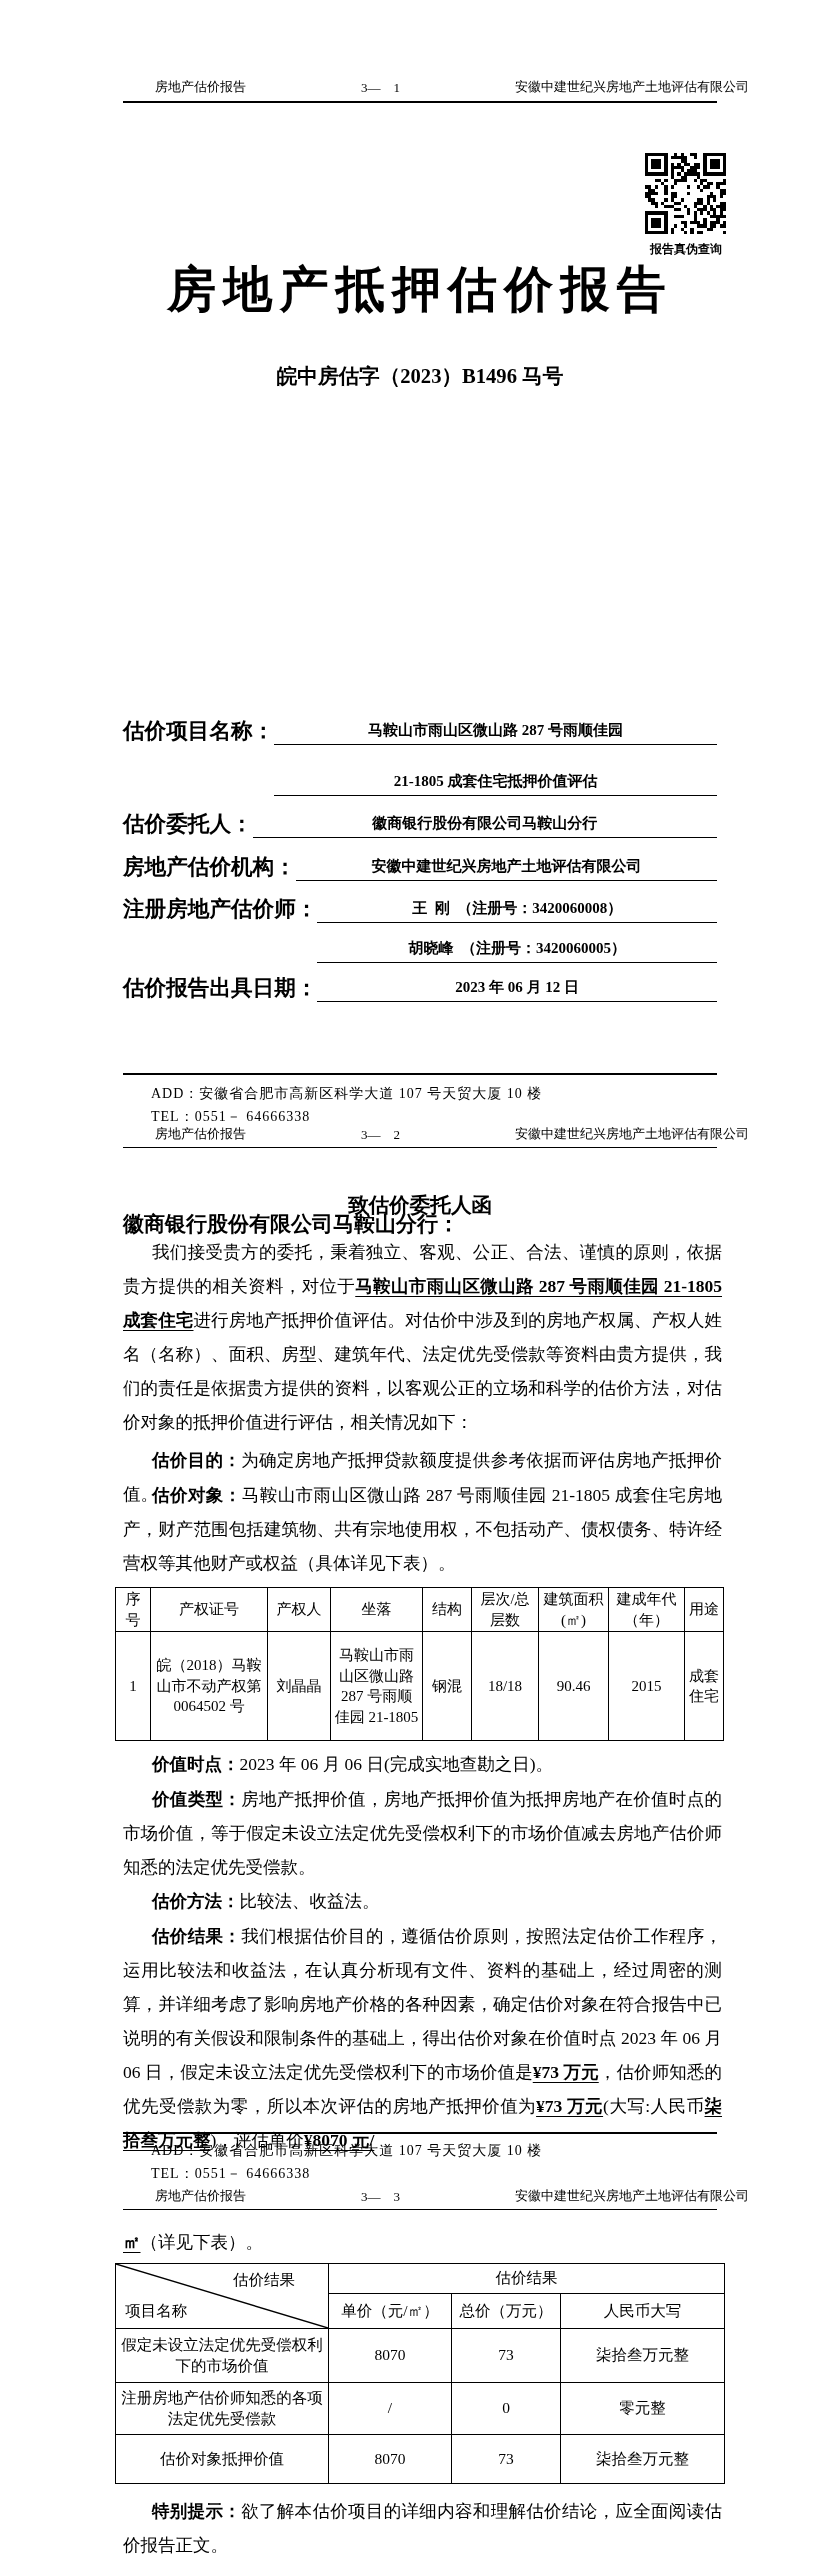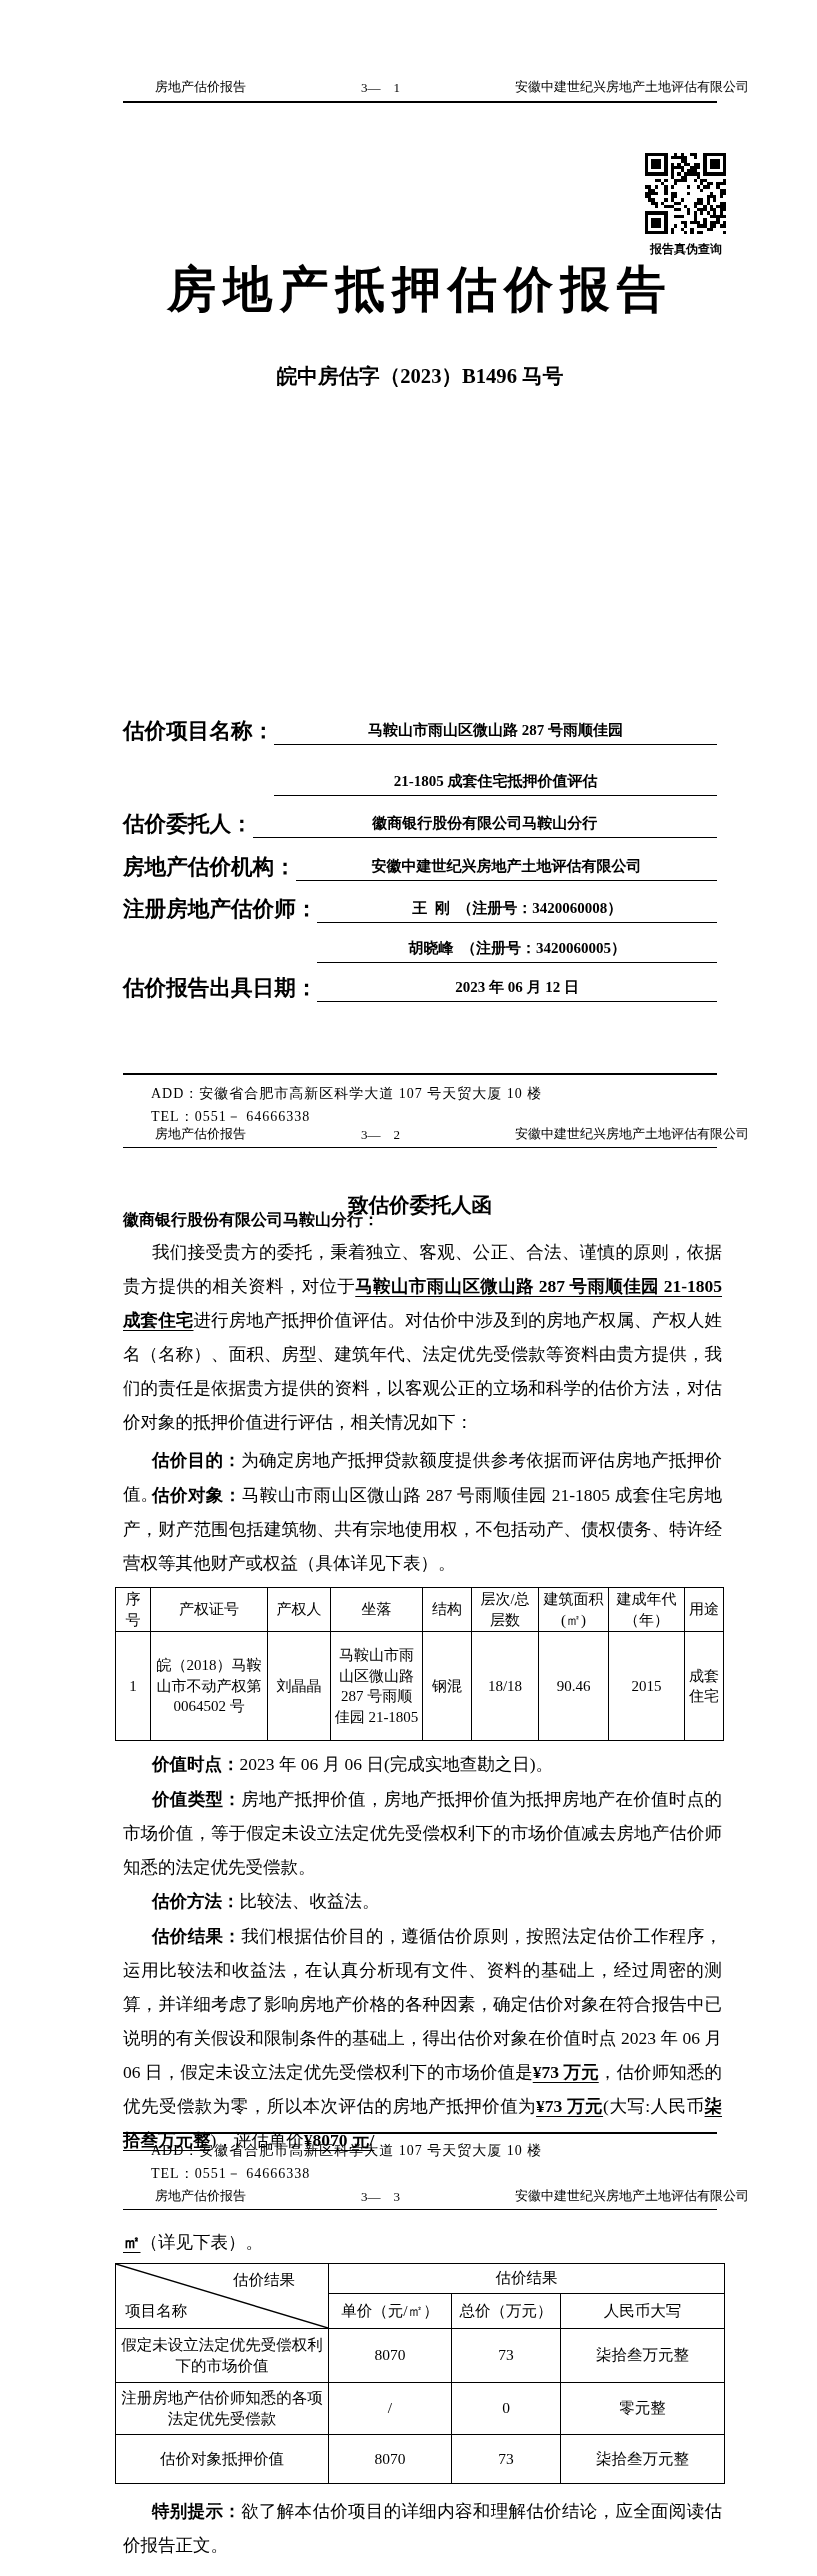--- a/index.html
+++ b/index.html
@@ -27,21 +27,21 @@
   .doc-no{left:123px;width:594px;text-align:center;font-size:20.6px;font-weight:bold;}
 
   .frow{left:123px;width:594px;display:flex;align-items:flex-end;}
   .frow .lab{font-size:21.6px;font-weight:bold;white-space:pre;flex:0 0 auto;}
   .frow .lab.ghost{visibility:hidden;}
   .frow .val{flex:1 1 auto;text-align:center;font-size:15px;font-weight:bold;white-space:pre;
              border-bottom:1.5px solid #000;padding-bottom:3.6px;}
 
   
   .h2{left:123px;width:594px;text-align:center;font-size:20.6px;font-weight:bold;margin-top:24px;}
-  .salut{left:123px;font-size:16px;font-weight:bold;}
+  .salut{left:123px;font-size:21px;font-weight:bold;}
   .para{left:123px;width:599px;font-size:17.5px;line-height:34px;text-align:justify;text-indent:29px;margin:0;}
   .para.noindent{text-indent:0;}
   .b{font-weight:bold;}
   .u{text-decoration:underline;text-underline-offset:0.2em;text-decoration-thickness:1.3px;}
 
   
   table{border-collapse:collapse;table-layout:fixed;}
   td,th{border:1px solid #000;text-align:center;vertical-align:middle;font-weight:normal;
         font-size:15px;line-height:20.6px;padding:1px 3.1px;word-break:break-all;}
   .t1{left:115px;width:608px;}

